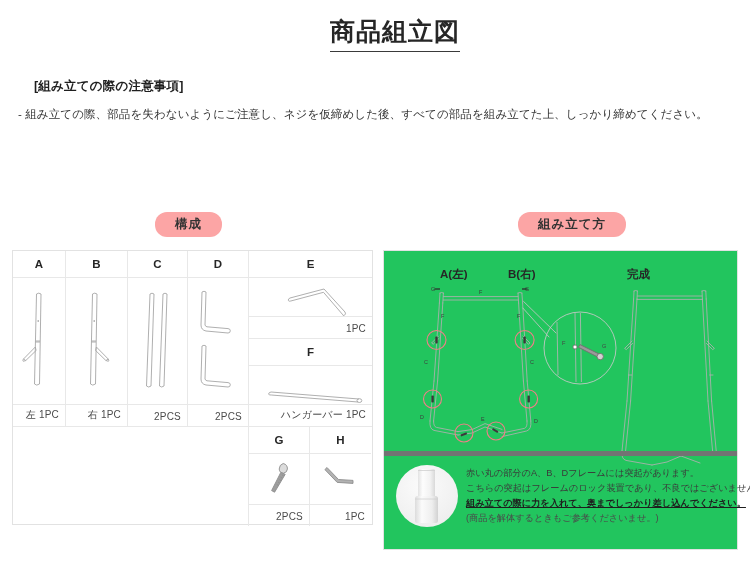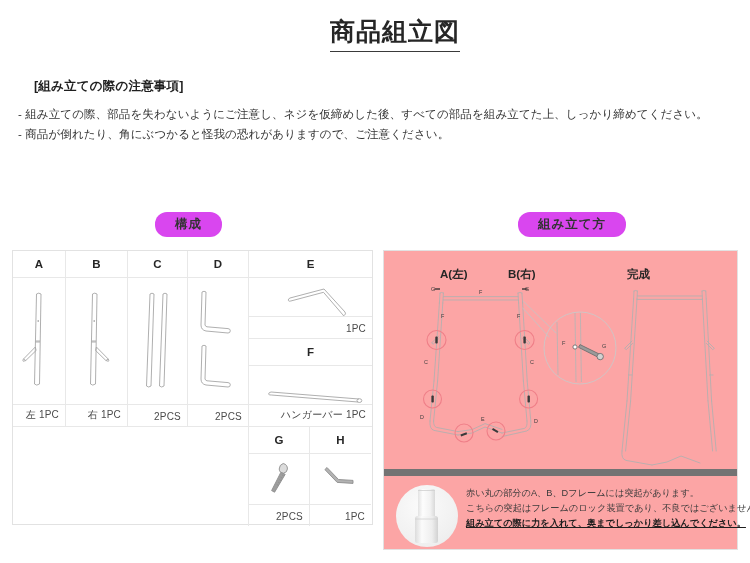--- a/index.html
+++ b/index.html
@@ -54,21 +54,21 @@
     color: #333333;
     line-height: 1.78;
     white-space: nowrap;
     letter-spacing: .1px;
   }
   .notice-line.indent { padding-left: 9px; }
 
   
   .pill {
     position: absolute;
-    background: #d946ef;
+    background: #fca5a5;
     border-radius: 12px;
     font-size: 12.5px;
     font-weight: bold;
     color: #333;
     padding: 4px 20px;
     letter-spacing: 1px;
     white-space: nowrap;
   }
   #pill-left  { top: 212px; left: 155px; }
   #pill-right { top: 212px; left: 518px; }
@@ -170,41 +170,41 @@
 
   
   .asm-panel {
     position: absolute;
     left: 383px;
     top: 250px;
     width: 355px;
     height: 300px;
     border: 1px solid #e2e2e2;
     box-sizing: border-box;
-    background: #fca5a5;
+    background: #22c55e;
   }
   .asm-label {
     position: absolute;
     font-size: 11.5px;
     font-weight: bold;
     color: #262626;
     white-space: nowrap;
   }
   #lbl-a { top: 16px; left: 56px; }
   #lbl-b { top: 16px; left: 124px; }
   #lbl-done { top: 16px; left: 243px; }
 
   
   .note-box {
     position: absolute;
     left: 0;
-    top: 218px;
+    top: 200px;
     width: 100%;
     height: 82px;
-    border-top: 7px solid #737373;
+    border-top: 5px solid #737373;
     box-sizing: border-box;
   }
   .note-thumb {
     position: absolute;
     left: 12px;
     top: 9px;
     width: 62px;
     height: 62px;
     border-radius: 50%;
     overflow: hidden;
@@ -233,21 +233,20 @@
 </head>
 <body>
 
 <div class="title-wrap">
   <div class="title">商品組立図</div>
 </div>
 
 <div class="notice">
   <div class="notice-head">[組み立ての際の注意事項]</div>
   <div class="notice-line">- 組み立ての際、部品を失わないようにご注意し、ネジを仮締めした後、すべての部品を組み立てた上、しっかり締めてください。</div>
-  <div class="notice-line">- 商品が倒れたり、角にぶつかると怪我の恐れがありますので、ご注意ください。</div>
 </div>
 
 <div class="pill" id="pill-left">構成</div>
 <div class="pill" id="pill-right">組み立て方</div>
 
 <div class="parts-panel">
 
   <div class="parts-top">
 
     <div class="pcol pcol-a">
@@ -555,16 +554,17 @@
         <rect x="22" y="4" width="17" height="30" rx="2" fill="url(#tubeA)"></rect>
         <rect x="19" y="31" width="23" height="27" rx="2.5" fill="url(#tubeB)"></rect>
         <path d="M19 34 L42 34" stroke="#d0d0d0" stroke-width="0.8" fill="none"></path>
         <path d="M22 5.5 L39 5.5" stroke="#cfcfcf" stroke-width="0.8" fill="none"></path>
       </svg>
     </div>
     <div class="note-text">
       <div class="note-line">赤い丸の部分のA、B、Dフレームには突起があります。</div>
       <div class="note-line">こちらの突起はフレームのロック装置であり、不良ではございません。</div>
       <div class="note-line bold">組み立ての際に力を入れて、奥までしっかり差し込んでください。</div>
+      <div class="note-line small">(商品を解体するときもご参考くださいませ。)</div>
     </div>
   </div>
 
 </div>
 
 </body></html>

